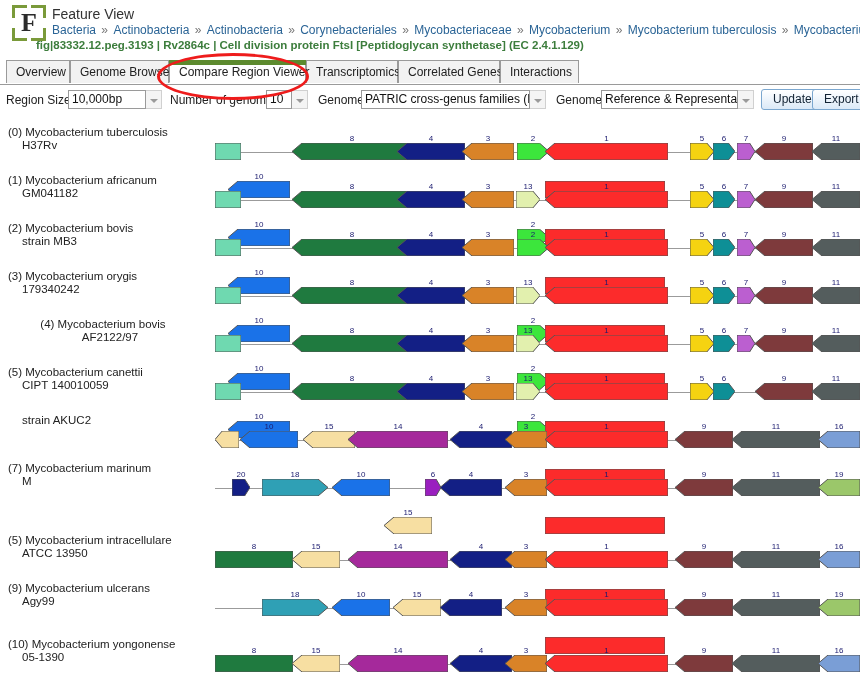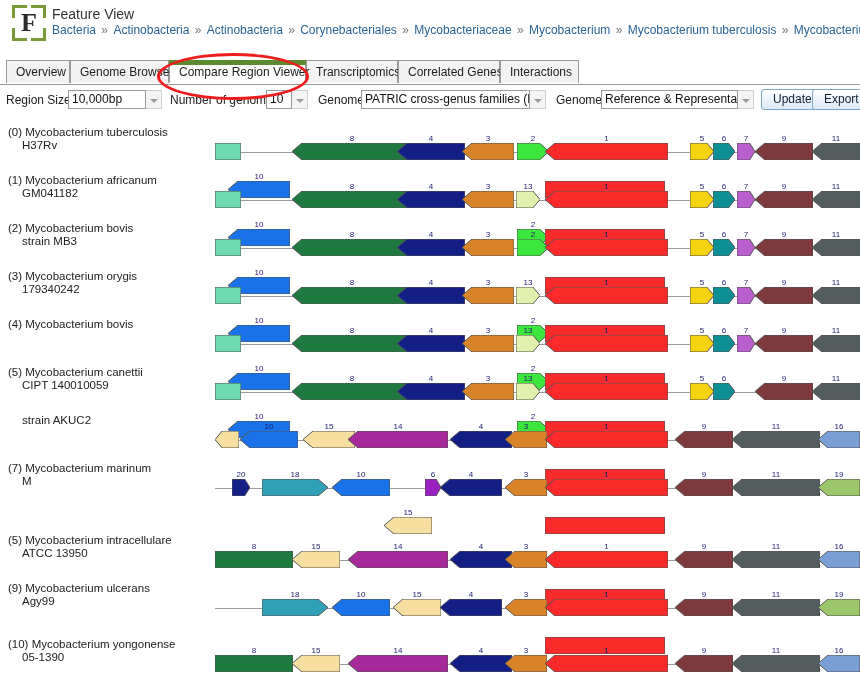--- a/index.html
+++ b/index.html
@@ -73,20 +73,21 @@
     <span class="brk tr"></span>
     <span class="brk bl"></span>
     <span class="brk br"></span>
     <span class="f">F</span>
   </div>
 
   <div id="feature-view-title">Feature View</div>
 
   <div id="breadcrumb"><a href="#">Bacteria</a><span class="sep"> » </span><a href="#">Actinobacteria</a><span class="sep"> » </span><a href="#">Actinobacteria</a><span class="sep"> » </span><a href="#">Corynebacteriales</a><span class="sep"> » </span><a href="#">Mycobacteriaceae</a><span class="sep"> » </span><a href="#">Mycobacterium</a><span class="sep"> » </span><a href="#">Mycobacterium tuberculosis</a><span class="sep"> » </span><a href="#">Mycobacterium tuberculosis H37Rv</a></div>
 
+  <div id="gene-id-line">fig|83332.12.peg.3193 | Rv2864c | Cell division protein FtsI [Peptidoglycan synthetase] (EC 2.4.1.129)</div>
 </div>
 
 <div id="tabbar">
   <div class="tabline"></div>
 <div class="tab" style="left: 6px; width: 64px;">Overview</div>
     <div class="tab" style="left: 70px; width: 99px;">Genome Browser</div>
     <div class="tab active" style="left: 169px; width: 137px;">Compare Region Viewer</div>
     <div id="tab-highlight" style="left: 169px; width: 137px; background: rgb(92, 138, 46);"></div>
     <div class="tab" style="left: 306px; width: 92px;">Transcriptomics</div>
     <div class="tab" style="left: 398px; width: 102px;">Correlated Genes</div>
@@ -446,22 +447,23 @@
       <svg width="32" height="17" viewBox="0 0 32 17">
       <polygon points="0,0 22.4,0 32,8.5 22.4,17 0,17" fill="#3ce63c" stroke="#555" stroke-width="1"></polygon>
       </svg>
     </div>
     <div class="gnum" style="left: 517px; width: 32px; top: 196px;">2</div>
     <div class="gene" title="" style="left: 545px; top: 205px; width: 120px; height: 17px;">
       <svg width="120" height="17" viewBox="0 0 120 17">
       <polygon points="0,0 120,0 120,17 0,17" fill="#fc2b2b" stroke="#555" stroke-width="1"></polygon>
       </svg>
     </div>
-    <div class="genome-label" style="top: 198px;">
+    <div class="genome-label" style="top: 198px; text-align: center;">
       <div>(4) Mycobacterium bovis</div>
+      <div style="padding-left: 14px;">AF2122/97</div>
     </div>
     <div class="axis" style="left: 215px; width: 645px; top: 223.5px;"></div>
     <div class="gene" title="" style="left: 215px; top: 215px; width: 26px; height: 17px;">
       <svg width="26" height="17" viewBox="0 0 26 17">
       <polygon points="0,0 26,0 26,17 0,17" fill="#6fd9b0" stroke="#555" stroke-width="1"></polygon>
       </svg>
     </div>
     <div class="gene" title="PGfam 8" style="left: 292px; top: 215px; width: 120px; height: 17px;">
       <svg width="120" height="17" viewBox="0 0 120 17">
       <polygon points="10,0 120,0 120,17 10,17 0,8.5" fill="#1f7a3f" stroke="#555" stroke-width="1"></polygon>

